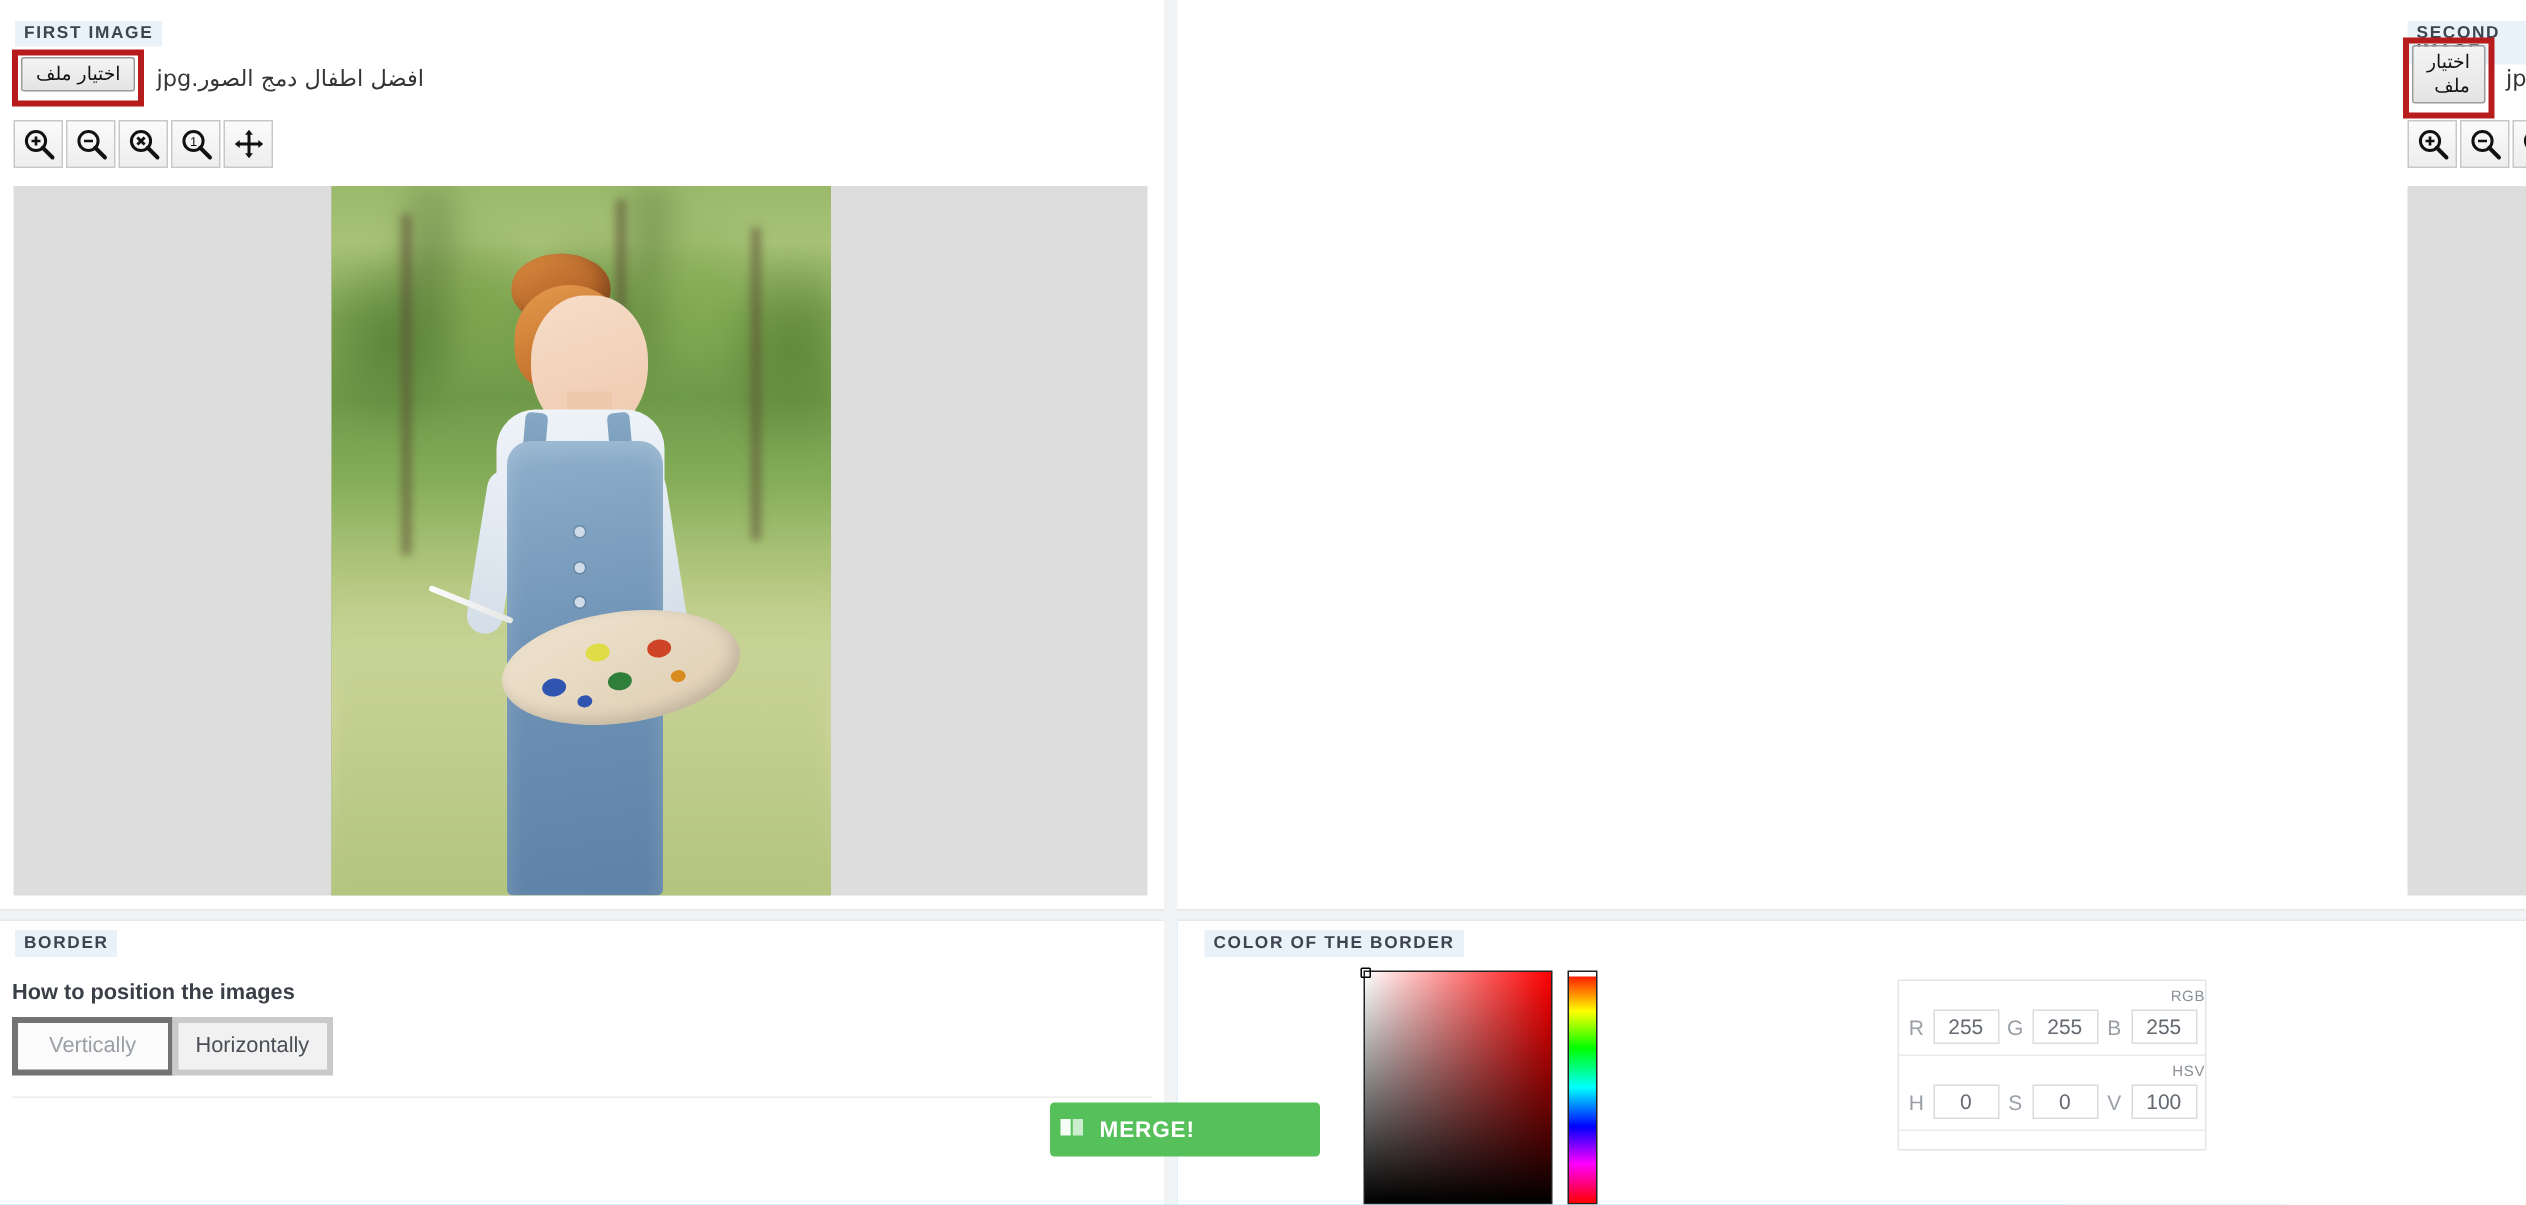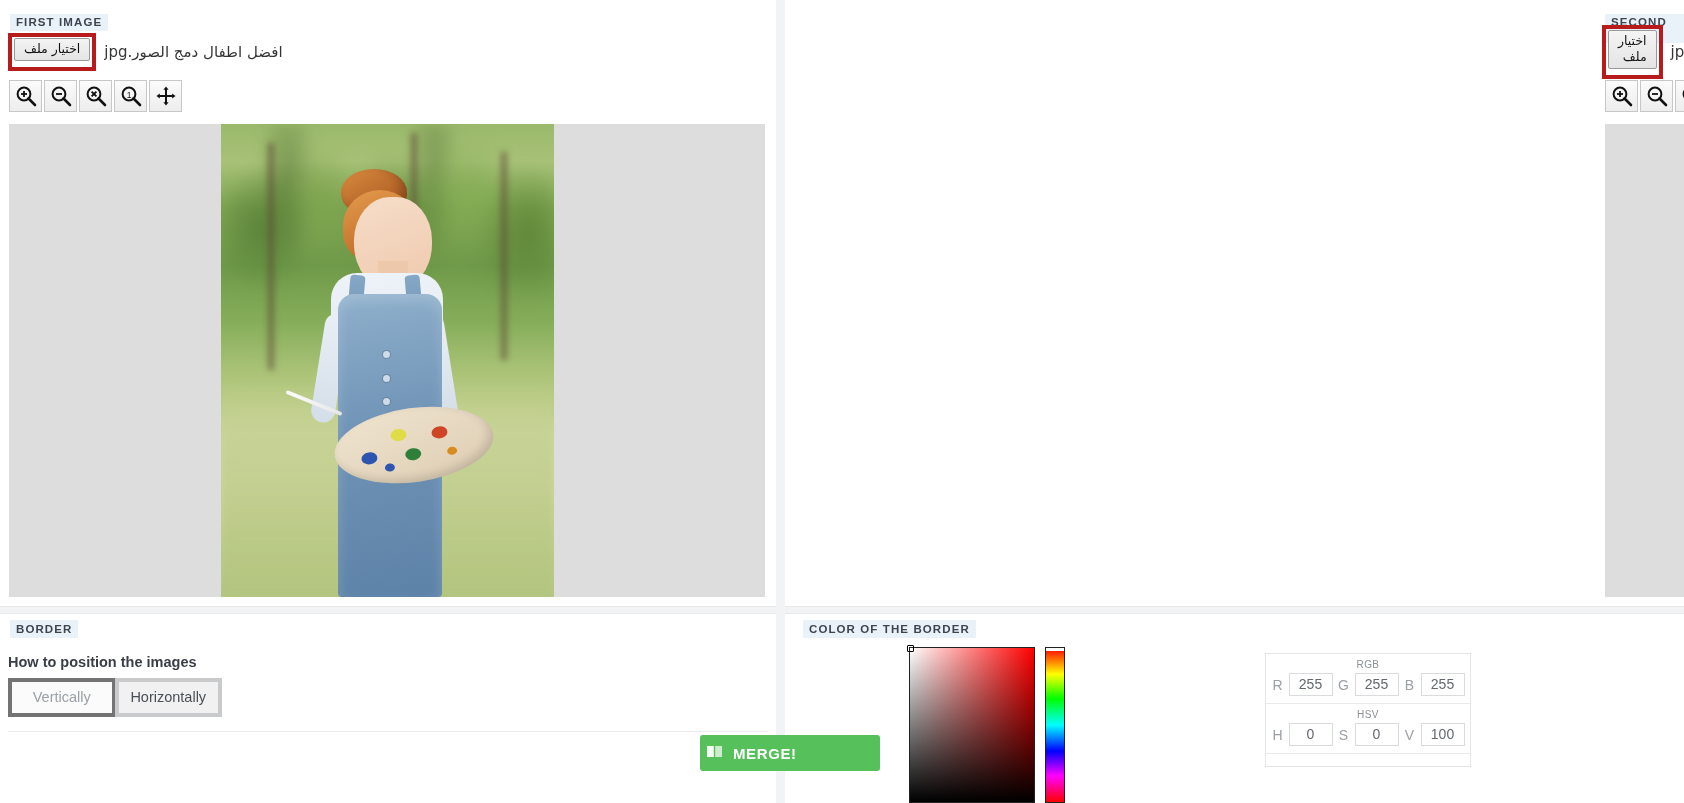--- a/index.html
+++ b/index.html
@@ -309,21 +309,21 @@
   
   .num-panel {
     position: absolute; top: 39px; left: 480px;
     width: 206px;
     border: 1px solid #e4e5e7;
     background: #fff;
   }
   .num-section { padding: 5px 0 7px 0; }
   .num-section + .num-section { border-top: 1px solid #e9eaec; }
   .num-title {
-    text-align: center; font-size: 10px; color: #8a9096;
+    text-align: right; font-size: 10px; color: #8a9096;
     letter-spacing: .4px; margin-bottom: 3px;
   }
   .num-row {
     display: flex; align-items: center; justify-content: center; gap: 5px;
   }
   .num-key { font-size: 14px; color: #9aa0a6; width: 12px; text-align: center; }
   .num-field {
     width: 44px; height: 23px;
     border: 1px solid #dadbdd; background: #fff;
     text-align: center; font-size: 14px; color: #63696f;

